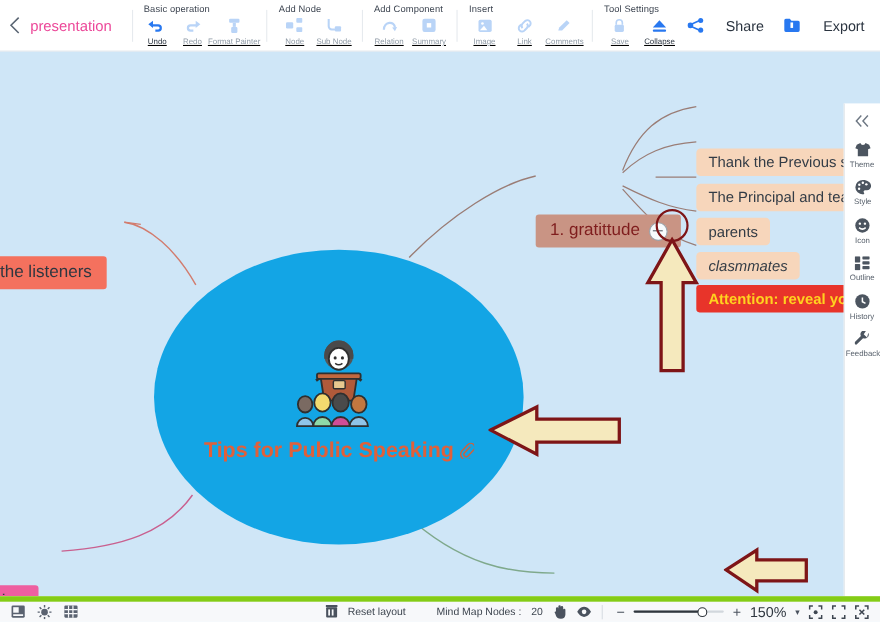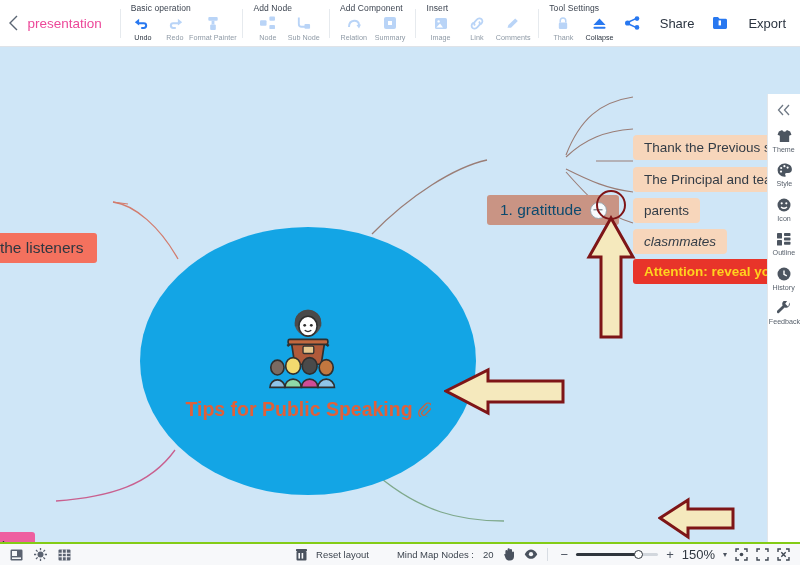--- a/index.html
+++ b/index.html
@@ -31,21 +31,21 @@
     justify-content: flex-start; min-width: 0;
   }
   .tb-group.withdiv::before {
     content: ""; position: absolute; left: 0; top: 9px; bottom: 8px;
     width: 1px; background: #e6eaee;
   }
   .grp-title {
     font-size: 8.5px; color: #3c4450; padding: 3px 2px 1px 4px;
     letter-spacing: .1px; white-space: nowrap;
   }
-  .grp-items { display: flex; align-items: flex-start; }
+  .grp-items { display: flex; align-items: flex-start; text-decoration: underline; }
   .tb-item {
     width: 45px; display: flex; flex-direction: column; align-items: center;
     cursor: pointer; padding-top: 1px;
   }
   .tb-item .ic { height: 16px; display: flex; align-items: center; justify-content: center; }
   .tb-item .lb {
     font-size: 7.5px; color: #8f9aa6; margin-top: 2px; white-space: nowrap;
     transform: scale(.96);
   }
   .tb-item.on .lb { color: #2b3440; }
@@ -76,21 +76,21 @@
     font-size: 19.5px; font-weight: bold; color: #e0603a; white-space: nowrap;
     display: flex; align-items: center; gap: 5px;
   }
   .clip-ic { display: inline-flex; }
 
   .node {
     position: absolute; display: flex; align-items: center;
     font-size: 14.5px; color: #333c46; white-space: nowrap;
     padding: 5px 11px; border-radius: 3px;
   }
-  .n-grat { left: 487px; top: 148px; background: #c99484; color:#0c4a6e; font-size:15.5px; padding: 6px 12px 6px 13px; }
+  .n-grat { left: 487px; top: 148px; background: #c99484; color:#7f1d1d; font-size:15.5px; padding: 6px 12px 6px 13px; }
   .n-thank { left: 633px; top: 88px; background: #f7d6bb; border-radius: 4px; font-size: 13.5px; }
   .n-prin  { left: 633px; top: 120px; background: #f7d6bb; border-radius: 4px; font-size: 13.5px; }
   .n-par   { left: 633px; top: 151px; background: #f7d6bb; border-radius: 4px; font-size: 13.5px; }
   .n-clas  { left: 633px; top: 182px; background: #f7d6bb; border-radius: 4px; font-size: 13.5px; font-style: italic; }
   .n-att   { left: 633px; top: 212px; background: #e8342a; color: #ffd21f; font-weight: bold; font-size: 13.5px; border-radius: 3px; }
   .n-lis   { left: -26px; top: 186px; background: #f4715e; color:#2f3740; font-size:15.5px; padding: 6px 13px; }
   .n-vat   { left: -32px; top: 485px; background: #ee5fa0; color:#2f3740; font-size:15.5px; padding: 6px 13px; }
 
   .toggle {
     width: 17px; height: 17px; border-radius: 50%;
@@ -122,21 +122,21 @@
     display: flex; flex-direction: column; align-items: center;
     margin-bottom: 9px; cursor: pointer; width: 33px;
   }
   .rail-item .ic { height: 15px; display:flex; align-items:center; justify-content:center; }
   .rail-item .lb { font-size: 7.5px; color: #58616c; margin-top: 1.5px; transform: scale(.95); }
   .rail-item svg { fill: #4c5560; }
 
   
   .status {
     position: absolute; bottom: 0; left: 0; width: 800px; height: 23px;
-    background: #f7f8fa; border-top: 2px solid #84cc16;
+    background: #f7f8fa; border-top: 5px solid #84cc16;
     display: flex; align-items: center;
   }
   .st-left { display: flex; align-items: center; gap: 11px; padding-left: 10px; }
   .st-left svg { fill: #5a6270; }
   .st-mid { margin-left: auto; display: flex; align-items: center; gap: 9px; }
   .st-mid .txt { font-size: 9.5px; color: #3d454f; white-space: nowrap; }
   .st-mid svg { fill: #4a525e; }
   .st-sep { width:1px; height:13px; background:#d8dde3; margin: 0 9px; }
   .st-right { display: flex; align-items: center; gap: 8px; padding-right: 10px; margin-left: 4px;}
   .zminus, .zplus { font-size: 13px; color: #4a525e; cursor: pointer; line-height:1; user-select:none;}
@@ -280,21 +280,21 @@
     <div class="tb-group withdiv">
       <div class="grp-title">Tool Settings</div>
       <div class="grp-items">
         <div class="tb-item">
           <div class="ic">
             <svg width="12" height="13" viewBox="0 0 12 14">
                 <path d="M3 6 V4 a3 3 0 0 1 6 0 V6" stroke="#b9d4f7" stroke-width="1.6" fill="none"></path>
                 <rect x="1.5" y="6" width="9" height="7" rx="1.4"></rect>
               </svg>
           </div>
-          <div class="lb">Thank</div>
+          <div class="lb">Save</div>
         </div>
         <div class="tb-item on">
           <div class="ic">
             <svg width="15" height="13" viewBox="0 0 16 14" style="fill:#2878f0">
                 <path d="M8 1.5 L14.5 8.5 L1.5 8.5 Z"></path>
                 <rect x="1.5" y="10.5" width="13" height="2.2" rx="1"></rect>
               </svg>
           </div>
           <div class="lb">Collapse</div>
         </div>

